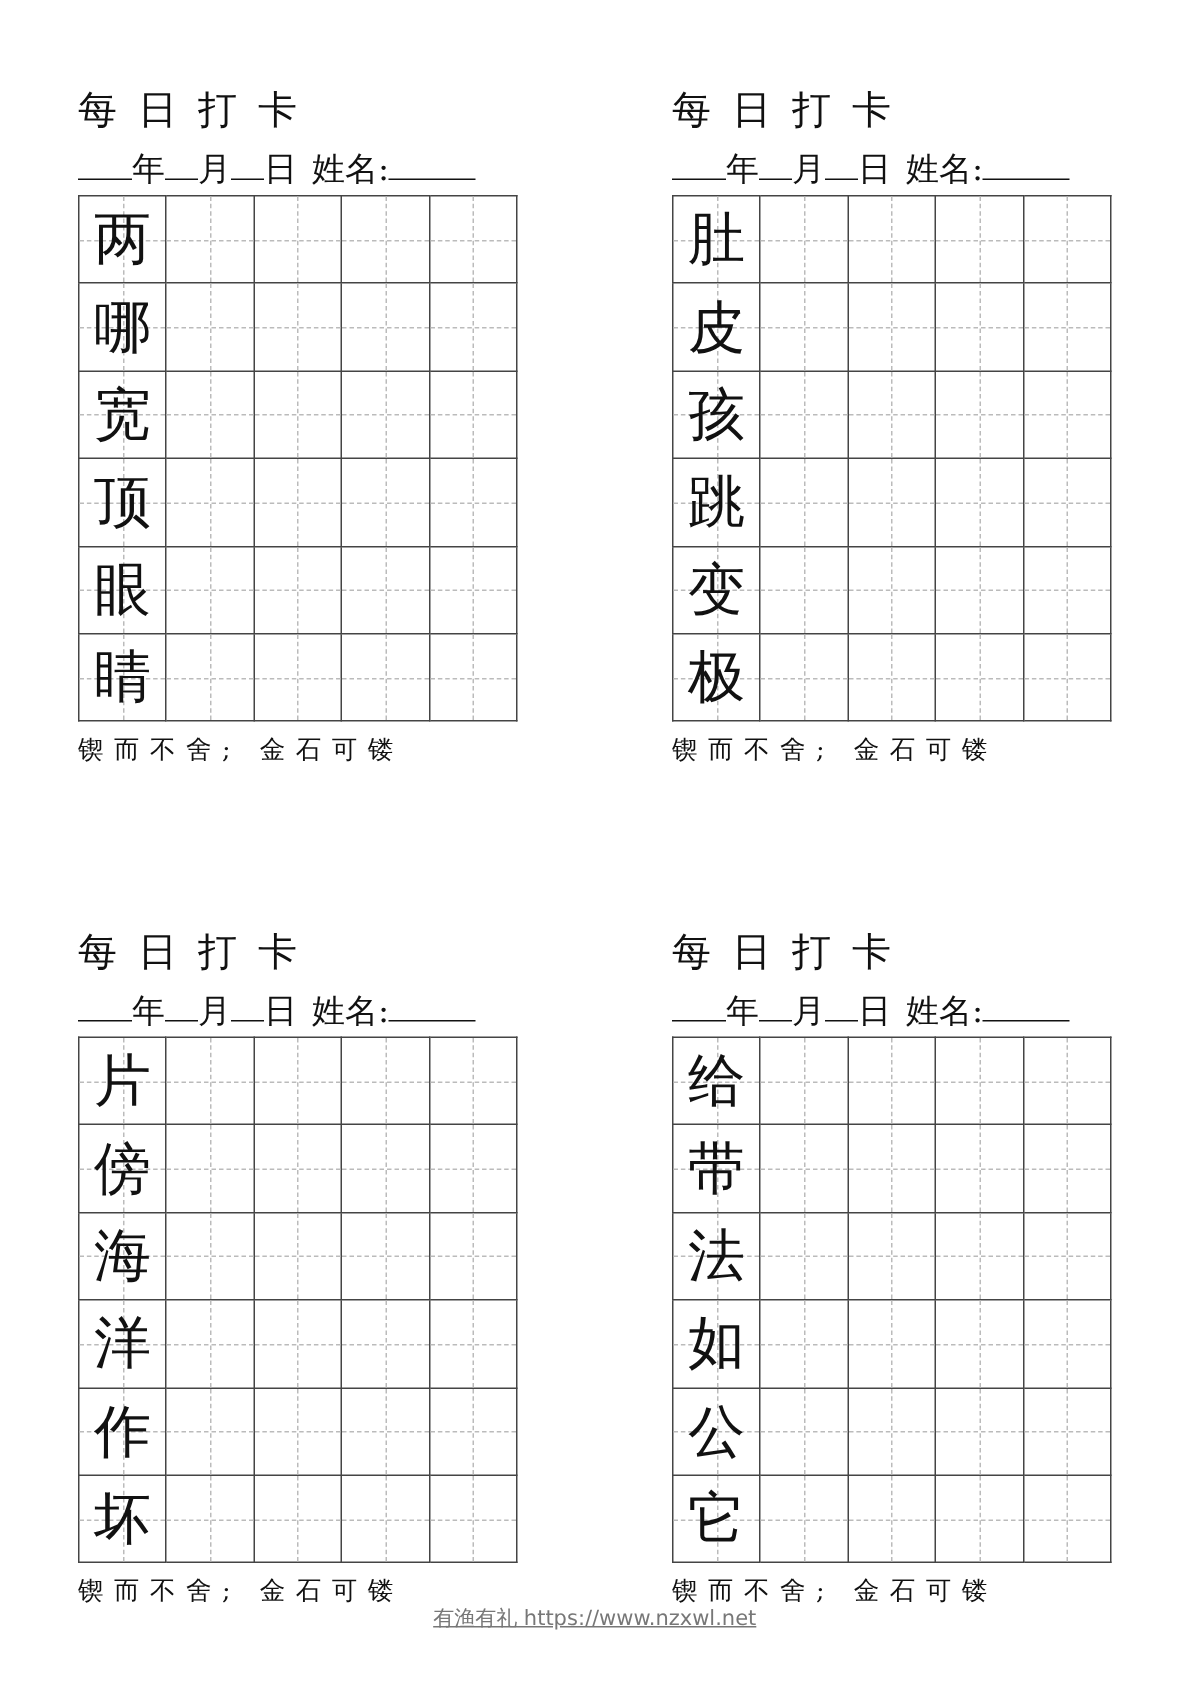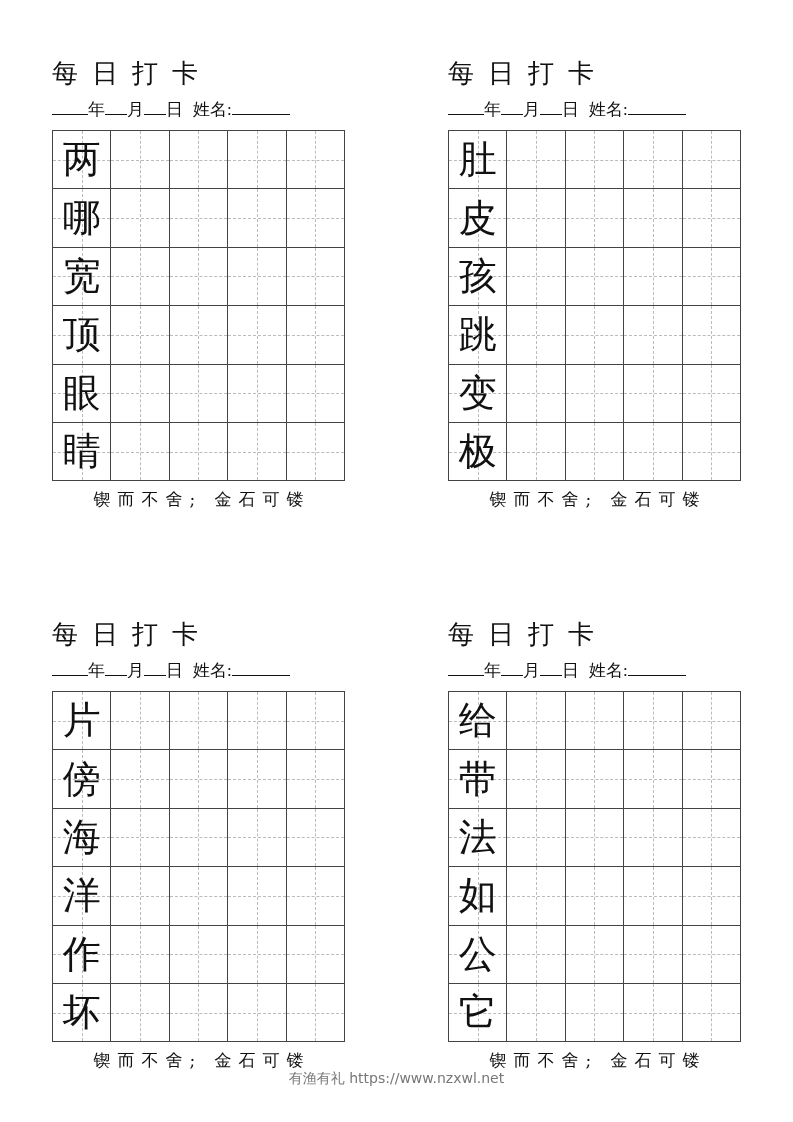--- a/index.html
+++ b/index.html
@@ -1,27 +1,27 @@
 <!DOCTYPE html>
 <html><head>
 <meta charset="utf-8">
 <style>
   html,body{margin:0;padding:0;background:#fff;}
   body{width:793px;height:1122px;position:relative;overflow:hidden;font-family:"DejaVu Serif",serif;color:#111;}
   .card{position:absolute;width:300px;}
   .title{position:absolute;left:0;width:300px;text-align:left;font-size:26px;letter-spacing:14px;top:0;font-family:"DejaVu Serif",serif;}
-  .info{position:absolute;top:42px;left:0;width:300px;font-size:17px;white-space:nowrap;font-family:Liberation Serif, serif;}
+  .info{position:absolute;top:42px;left:0;width:300px;font-size:22px;white-space:nowrap;}
   .info .u{display:inline-block;border-bottom:1px solid #111;height:14px;vertical-align:baseline;}
   .grid{position:absolute;top:74px;left:0;border-collapse:collapse;}
   .grid td{width:57.4px;height:57.4px;border:1px solid #444;padding:0;position:relative;}
   .grid td::before{content:"";position:absolute;left:50%;top:0;bottom:0;border-left:1px dashed #bbb;}
   .grid td::after{content:"";position:absolute;top:50%;left:0;right:0;border-top:1px dashed #bbb;}
   .grid td span{position:absolute;inset:0;display:flex;align-items:center;justify-content:center;font-size:38px;z-index:2;font-family:"DejaVu Serif",serif;}
-  .motto{position:absolute;top:432px;left:0;width:300px;text-align:center;font-size:17px;letter-spacing:7px;}
-  .footer{position:absolute;top:1070px;left:0;width:793px;text-align:center;font-size:14px;color:#777;font-family:"DejaVu Sans",sans-serif;}
+  .motto{position:absolute;top:432px;left:0;width:300px;font-size:17px;letter-spacing:7px;}
+  .footer{position:absolute;top:1070px;left:0;width:793px;text-align:center;font-size:14px;color:#777;font-family:"DejaVu Sans",sans-serif;text-decoration:underline;}
 </style>
 </head>
 <body>
 
 <div id="root">
     <div class="card" style="left: 52px; top: 56px;">
       <div class="title">每日打卡</div>
       <div class="info"><span class="u" style="width:36px"></span><span>年</span><span class="u" style="width:22px"></span><span>月</span><span class="u" style="width:22px"></span><span>日</span><span style="margin-left:10px">姓名:</span><span class="u" style="width:58px"></span></div>
       <table class="grid">
         <tbody>

